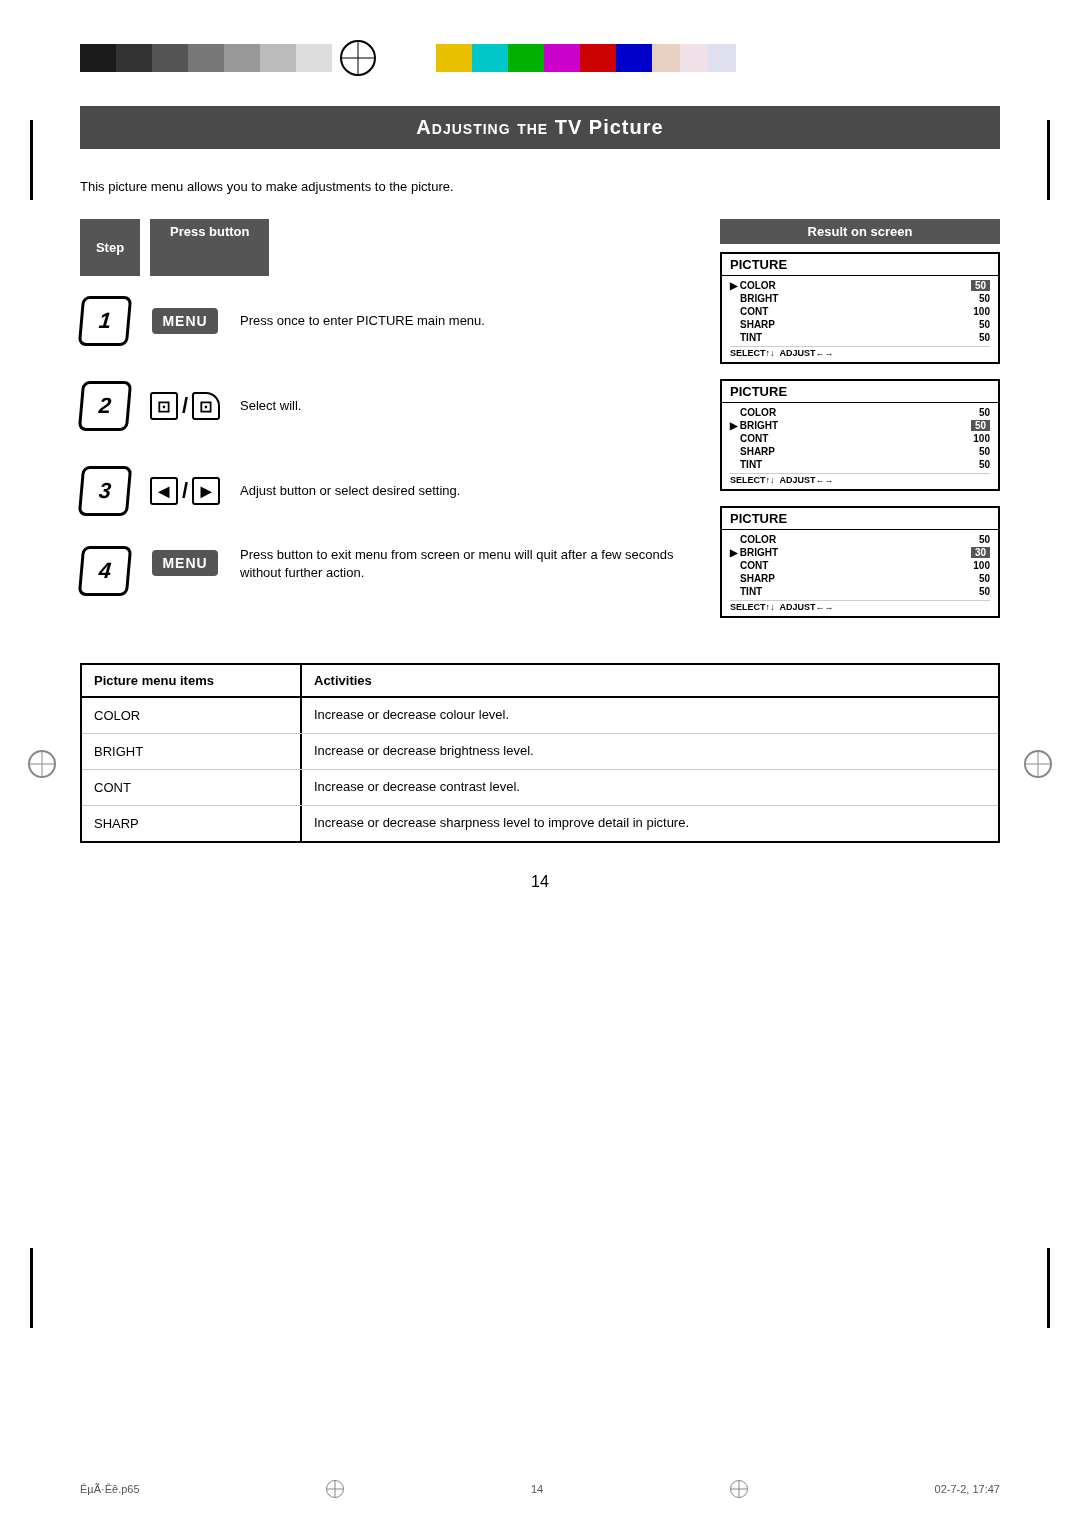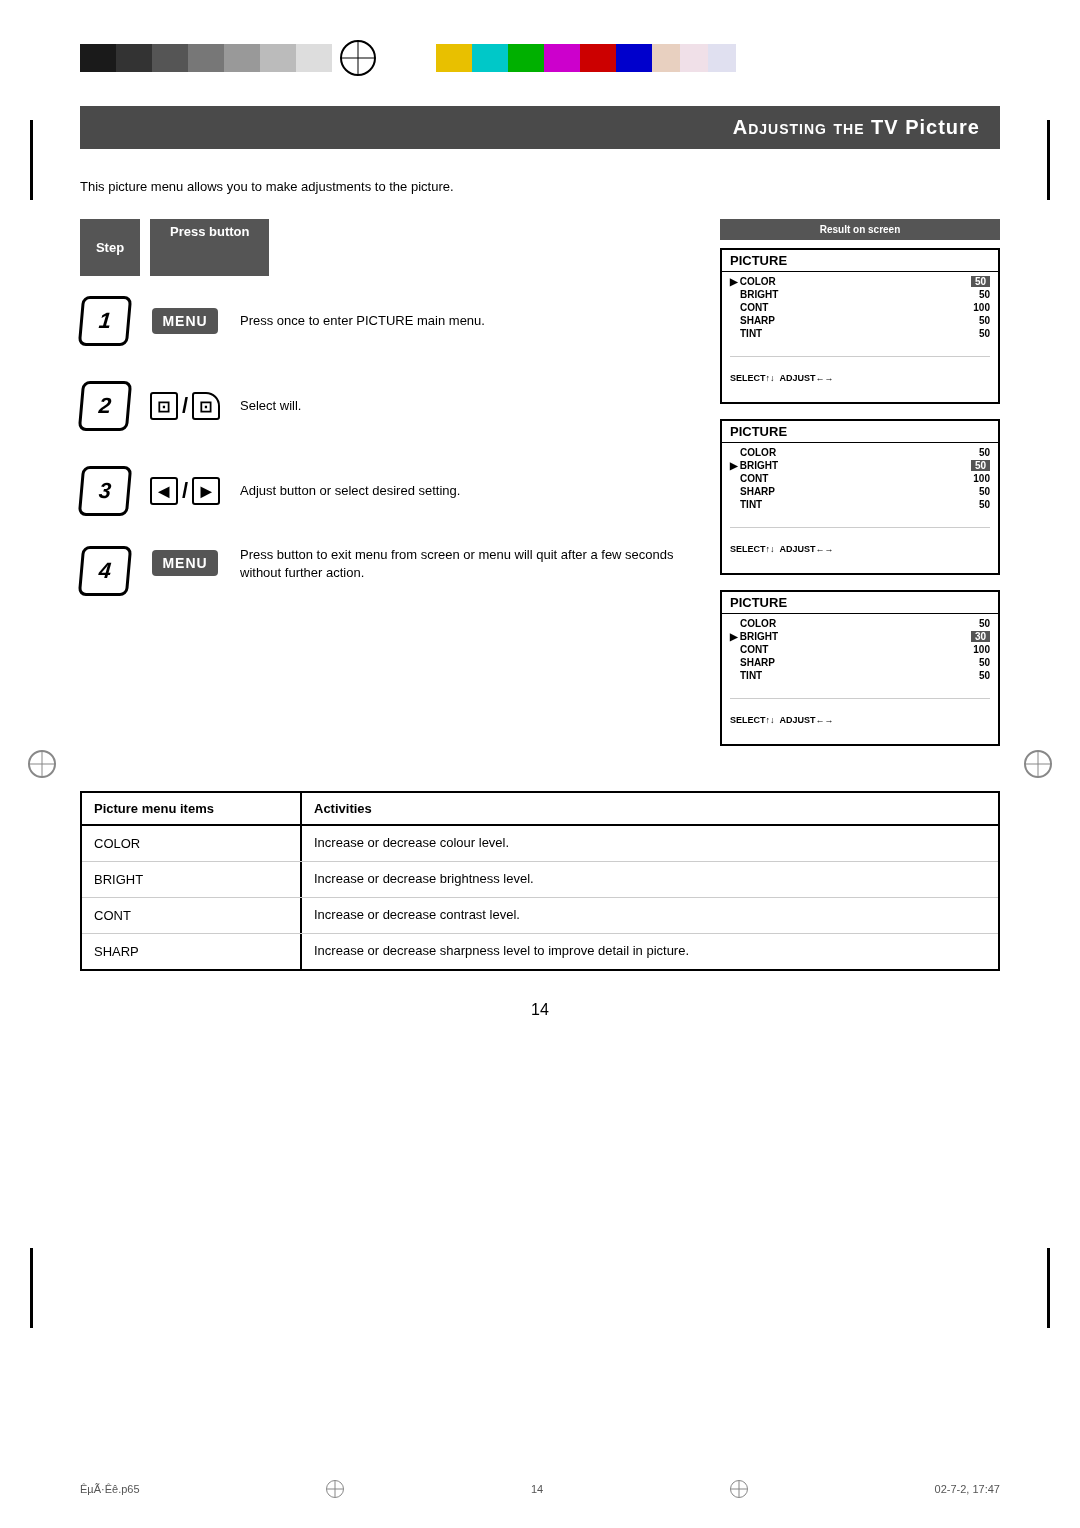--- a/index.html
+++ b/index.html
@@ -61,21 +61,21 @@
     .left-bars-group {
       display: flex;
       align-items: center;
       gap: 8px;
     }
 
     
     .title-box {
       background: #4a4a4a;
       color: #fff;
-      text-align: right;
+      text-align: center;
       padding: 10px 20px;
       margin: 20px 0 30px 0;
       font-size: 20px;
       font-weight: bold;
       letter-spacing: 1px;
     }
 
     .title-box .title-small { font-variant: small-caps; }
 
     .intro-text {
@@ -120,21 +120,21 @@
       color: #fff;
       font-weight: bold;
       font-size: 13px;
       padding: 5px 20px;
     }
 
     .header-result {
       background: #555;
       color: #fff;
       font-weight: bold;
-      font-size: 10px;
+      font-size: 13px;
       padding: 5px 20px;
       width: 100%;
       text-align: center;
     }
 
     
     .step-row {
       display: flex;
       align-items: center;
       gap: 10px;
@@ -237,23 +237,23 @@
       padding: 0 4px;
     }
 
     .pic-arrow {
       font-weight: bold;
       font-size: 10px;
     }
 
     .pic-footer {
       font-size: 9px;
-      padding: 16px 0;
+      padding: 1px 0;
       border-top: 1px solid #ccc;
-      margin-top: 16px;
+      margin-top: 2px;
     }
 
     .result-header-row {
       margin-bottom: 8px;
     }
 
     
     .bottom-table {
       border: 2px solid #000;
       margin-top: 30px;

